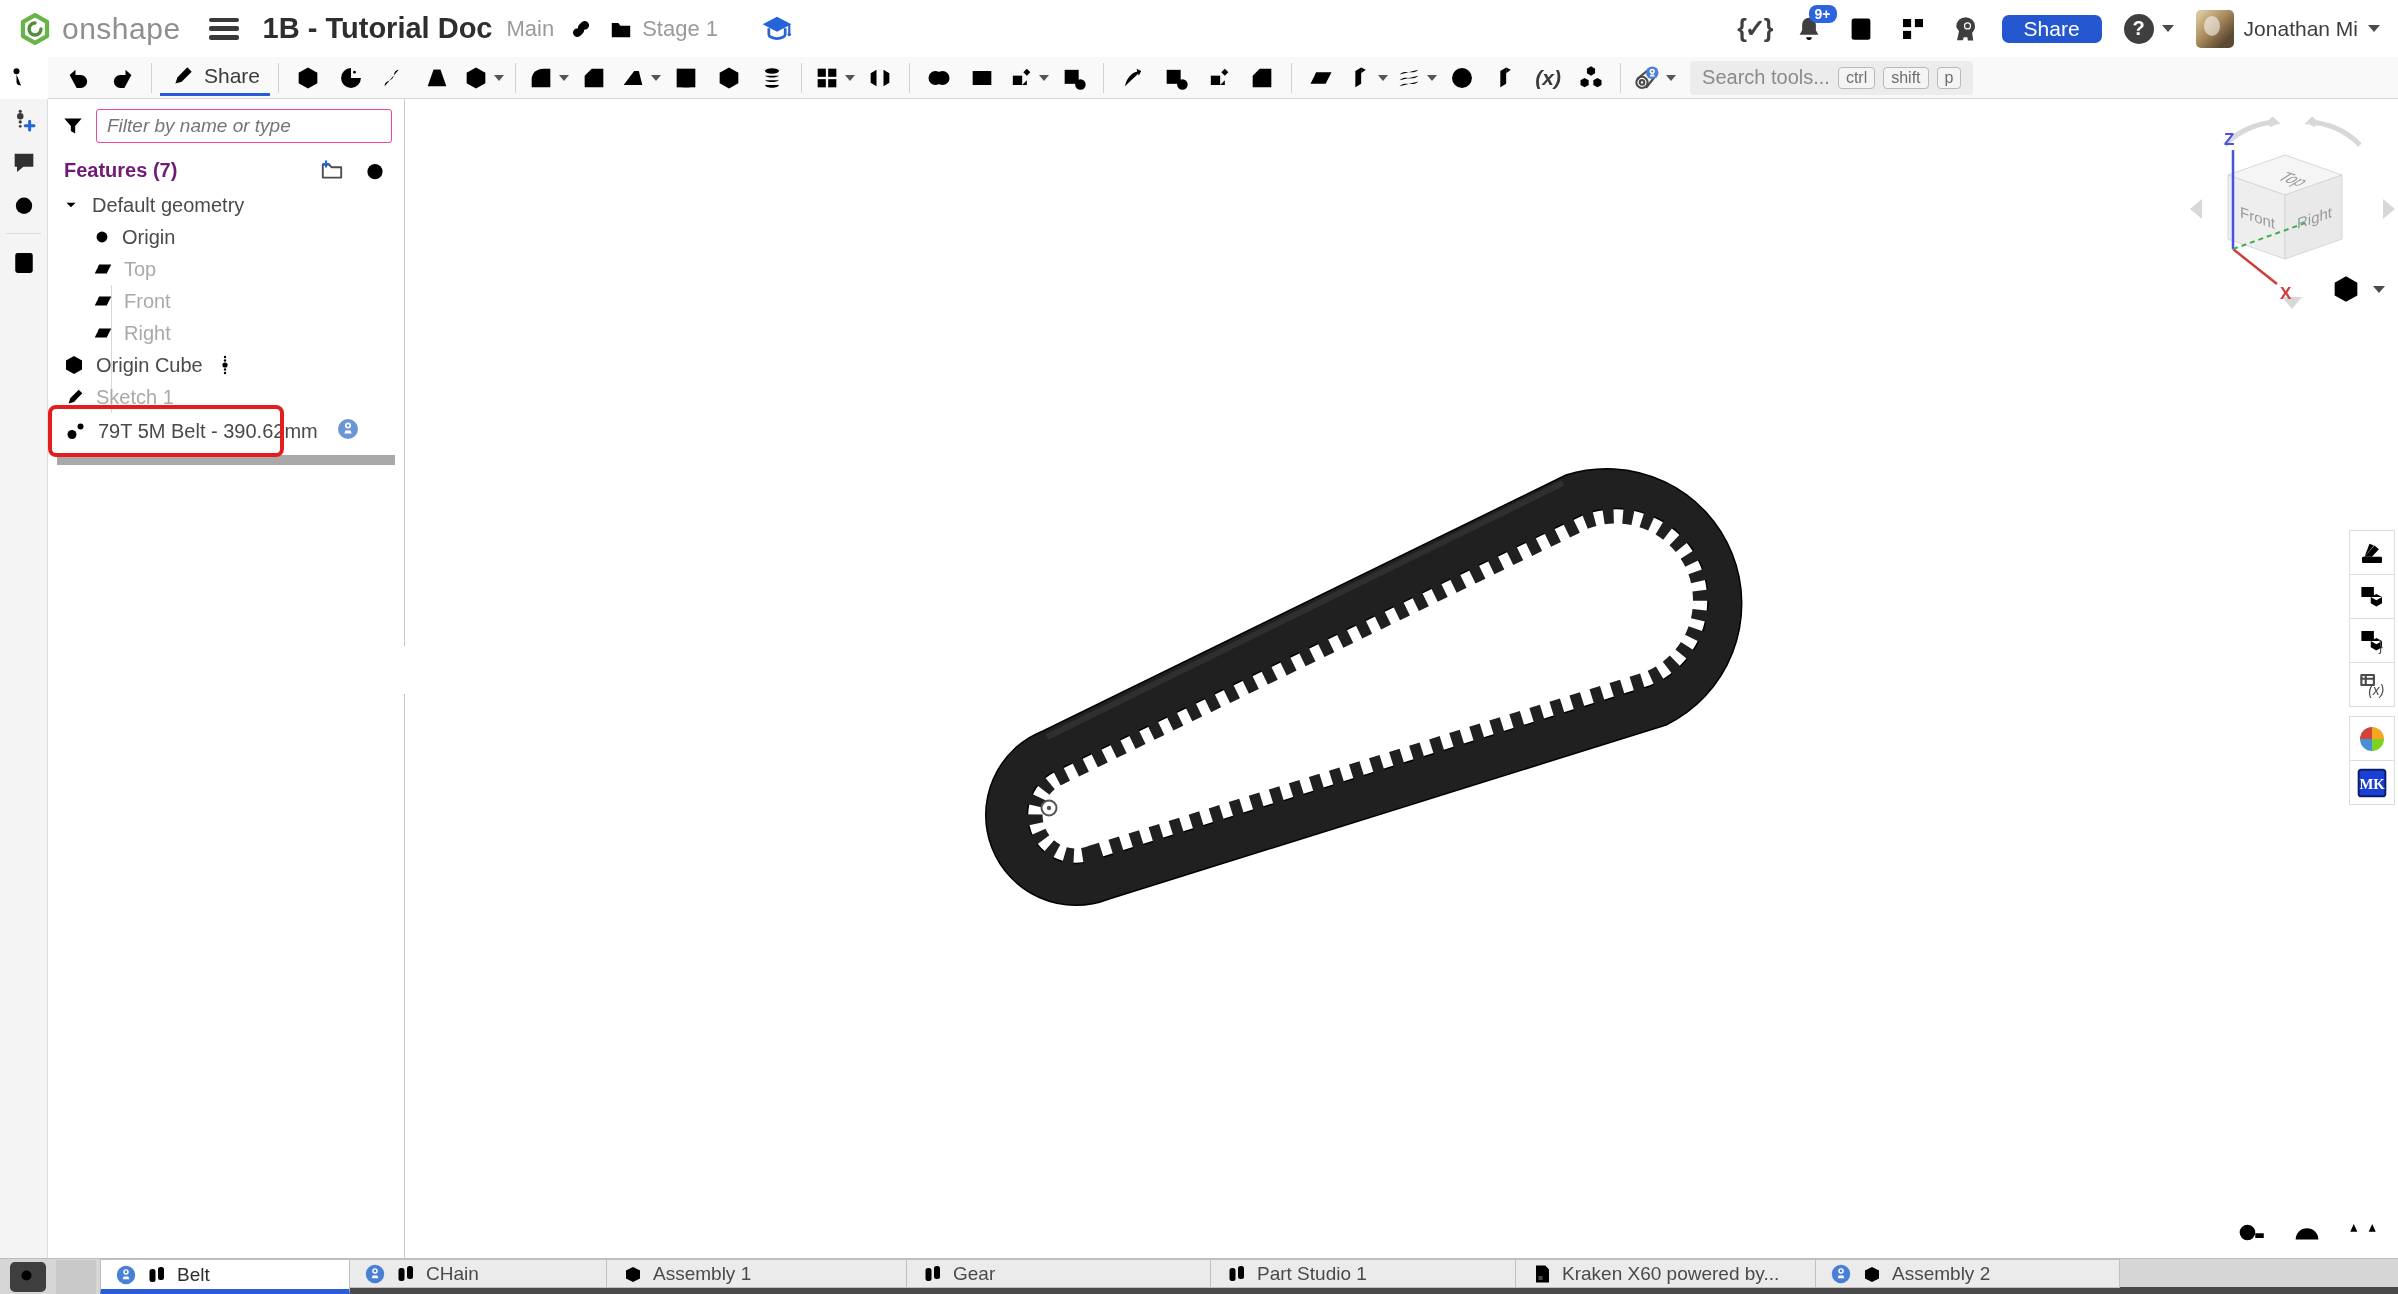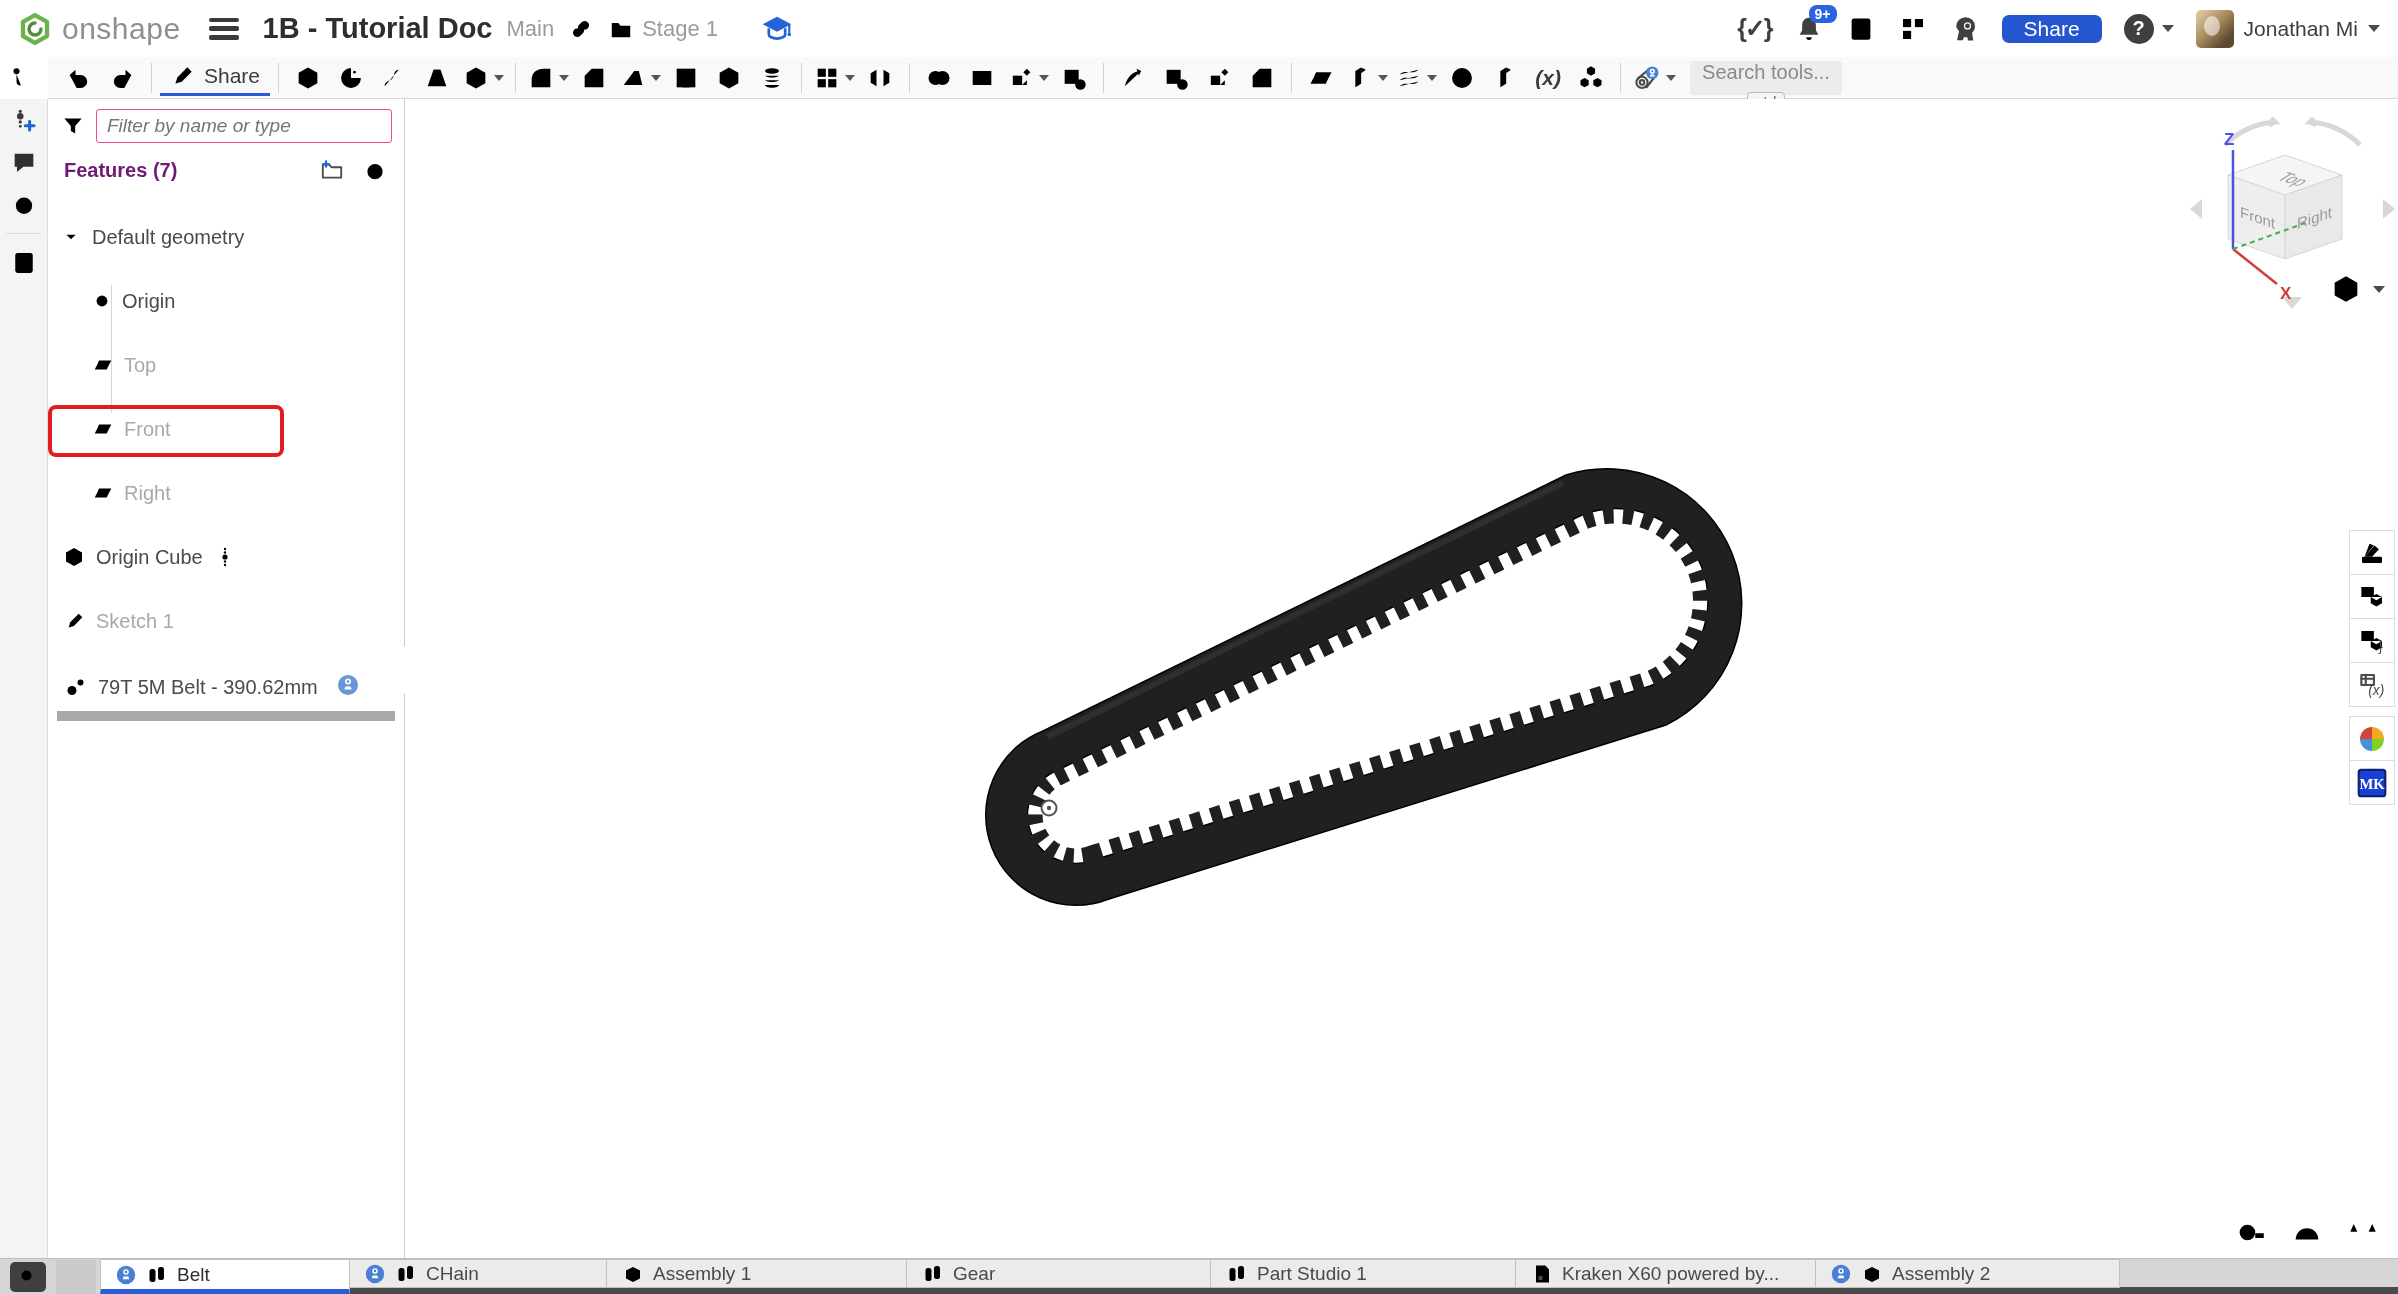--- a/index.html
+++ b/index.html
@@ -26,34 +26,34 @@
   .avatar::after{content:"";position:absolute;left:8px;top:6px;width:16px;height:20px;border-radius:50%;background:rgba(255,255,255,.55);}
   .user-name{font-size:21px;color:#3d3d3d;white-space:nowrap;}
   .braces{font-size:25px;color:#3f3f3f;font-weight:bold;letter-spacing:-2px;}
   
   #toolbar{position:absolute;left:48px;top:57px;right:0;height:42px;background:#f9f9f9;border-bottom:1px solid #d7d7d7;display:flex;align-items:center;padding-left:10px;box-sizing:border-box;gap:1px;}
   .tbtn{height:36px;min-width:42px;border:none;background:none;display:flex;align-items:center;justify-content:center;gap:4px;cursor:pointer;padding:0 3px;font-family:inherit;}
   .tb-sep{width:1px;height:30px;background:#d2d2d2;margin:0 7px;flex:none;}
   .tb-caret{width:0;height:0;border-left:5px solid transparent;border-right:5px solid transparent;border-top:6px solid #555;}
   .sketch-btn{border-bottom:3px solid #2b5cd7;padding:0 10px;gap:8px;}
   .sketch-label{font-size:21px;color:#3a3a3a;}
-  .search-tools{margin-left:10px;background:#ececec;border-radius:4px;height:34px;display:flex;align-items:center;gap:8px;padding:0 12px;color:#8a8a8a;font-size:20px;cursor:text;flex-direction:column;}
+  .search-tools{margin-left:10px;background:#ececec;border-radius:4px;height:34px;display:flex;align-items:center;gap:8px;padding:0 12px;color:#8a8a8a;font-size:20px;cursor:text;}
   .kbd{border:1px solid #b9b9b9;border-radius:4px;background:#f4f4f4;color:#6e6e6e;font-size:16px;padding:1px 7px;}
   
   #leftstrip{position:absolute;left:0;top:57px;width:48px;bottom:36px;background:#f4f4f4;border-right:1px solid #ddd;box-sizing:border-box;}
   .strip-btn{width:48px;height:42px;display:flex;align-items:center;justify-content:center;cursor:pointer;background:none;border:none;}
   .strip-btn.active{background:#fff;}
   .strip-div{height:1px;background:#ddd;margin:8px 6px;}
   
   #sidepanel{position:absolute;left:48px;top:99px;width:357px;bottom:36px;background:#fff;border-right:1px solid #ccc;box-sizing:border-box;font-size:20px;color:#4a4a4a;}
   .filter-row{display:flex;align-items:center;gap:10px;padding:10px 12px 6px 12px;}
   .filter-input{flex:1;height:34px;border:1px solid #ec4899;border-radius:3px;font-size:19px;font-style:italic;color:#9a9a9a;padding:0 10px;font-family:inherit;box-sizing:border-box;outline:none;}
   .features-header{display:flex;align-items:center;font-weight:bold;color:#701a75;padding:8px 16px 6px 16px;gap:14px;}
   .fh-icons{margin-left:auto;display:flex;gap:16px;align-items:center;}
-  .frow{display:flex;align-items:center;height:32px;gap:10px;padding-left:12px;position:relative;cursor:pointer;margin-top:32px;}
+  .frow{display:flex;align-items:center;height:32px;gap:10px;padding-left:12px;position:relative;cursor:pointer;}
   .frow .lbl{white-space:nowrap;}
   .muted{color:#a9a9a9;}
   .ind1{padding-left:44px;}
   .guide{position:absolute;left:63px;top:0;width:1px;background:#d8d8d8;}
   .red-box{position:absolute;border:4px solid #e31d1d;border-radius:8px;pointer-events:none;}
   .rollback{height:10px;background:#a9a9a9;margin:6px 9px 0 9px;cursor:row-resize;}
   .info-dot{position:absolute;left:288px;top:4px;}
   .parts-section{position:absolute;left:0;right:0;top:756px;}
   
   #panel-toggle{position:absolute;left:404px;top:645px;width:46px;height:50px;background:#fff;border:1px solid #b9b9b9;border-left:none;display:flex;align-items:center;justify-content:center;cursor:pointer;}

